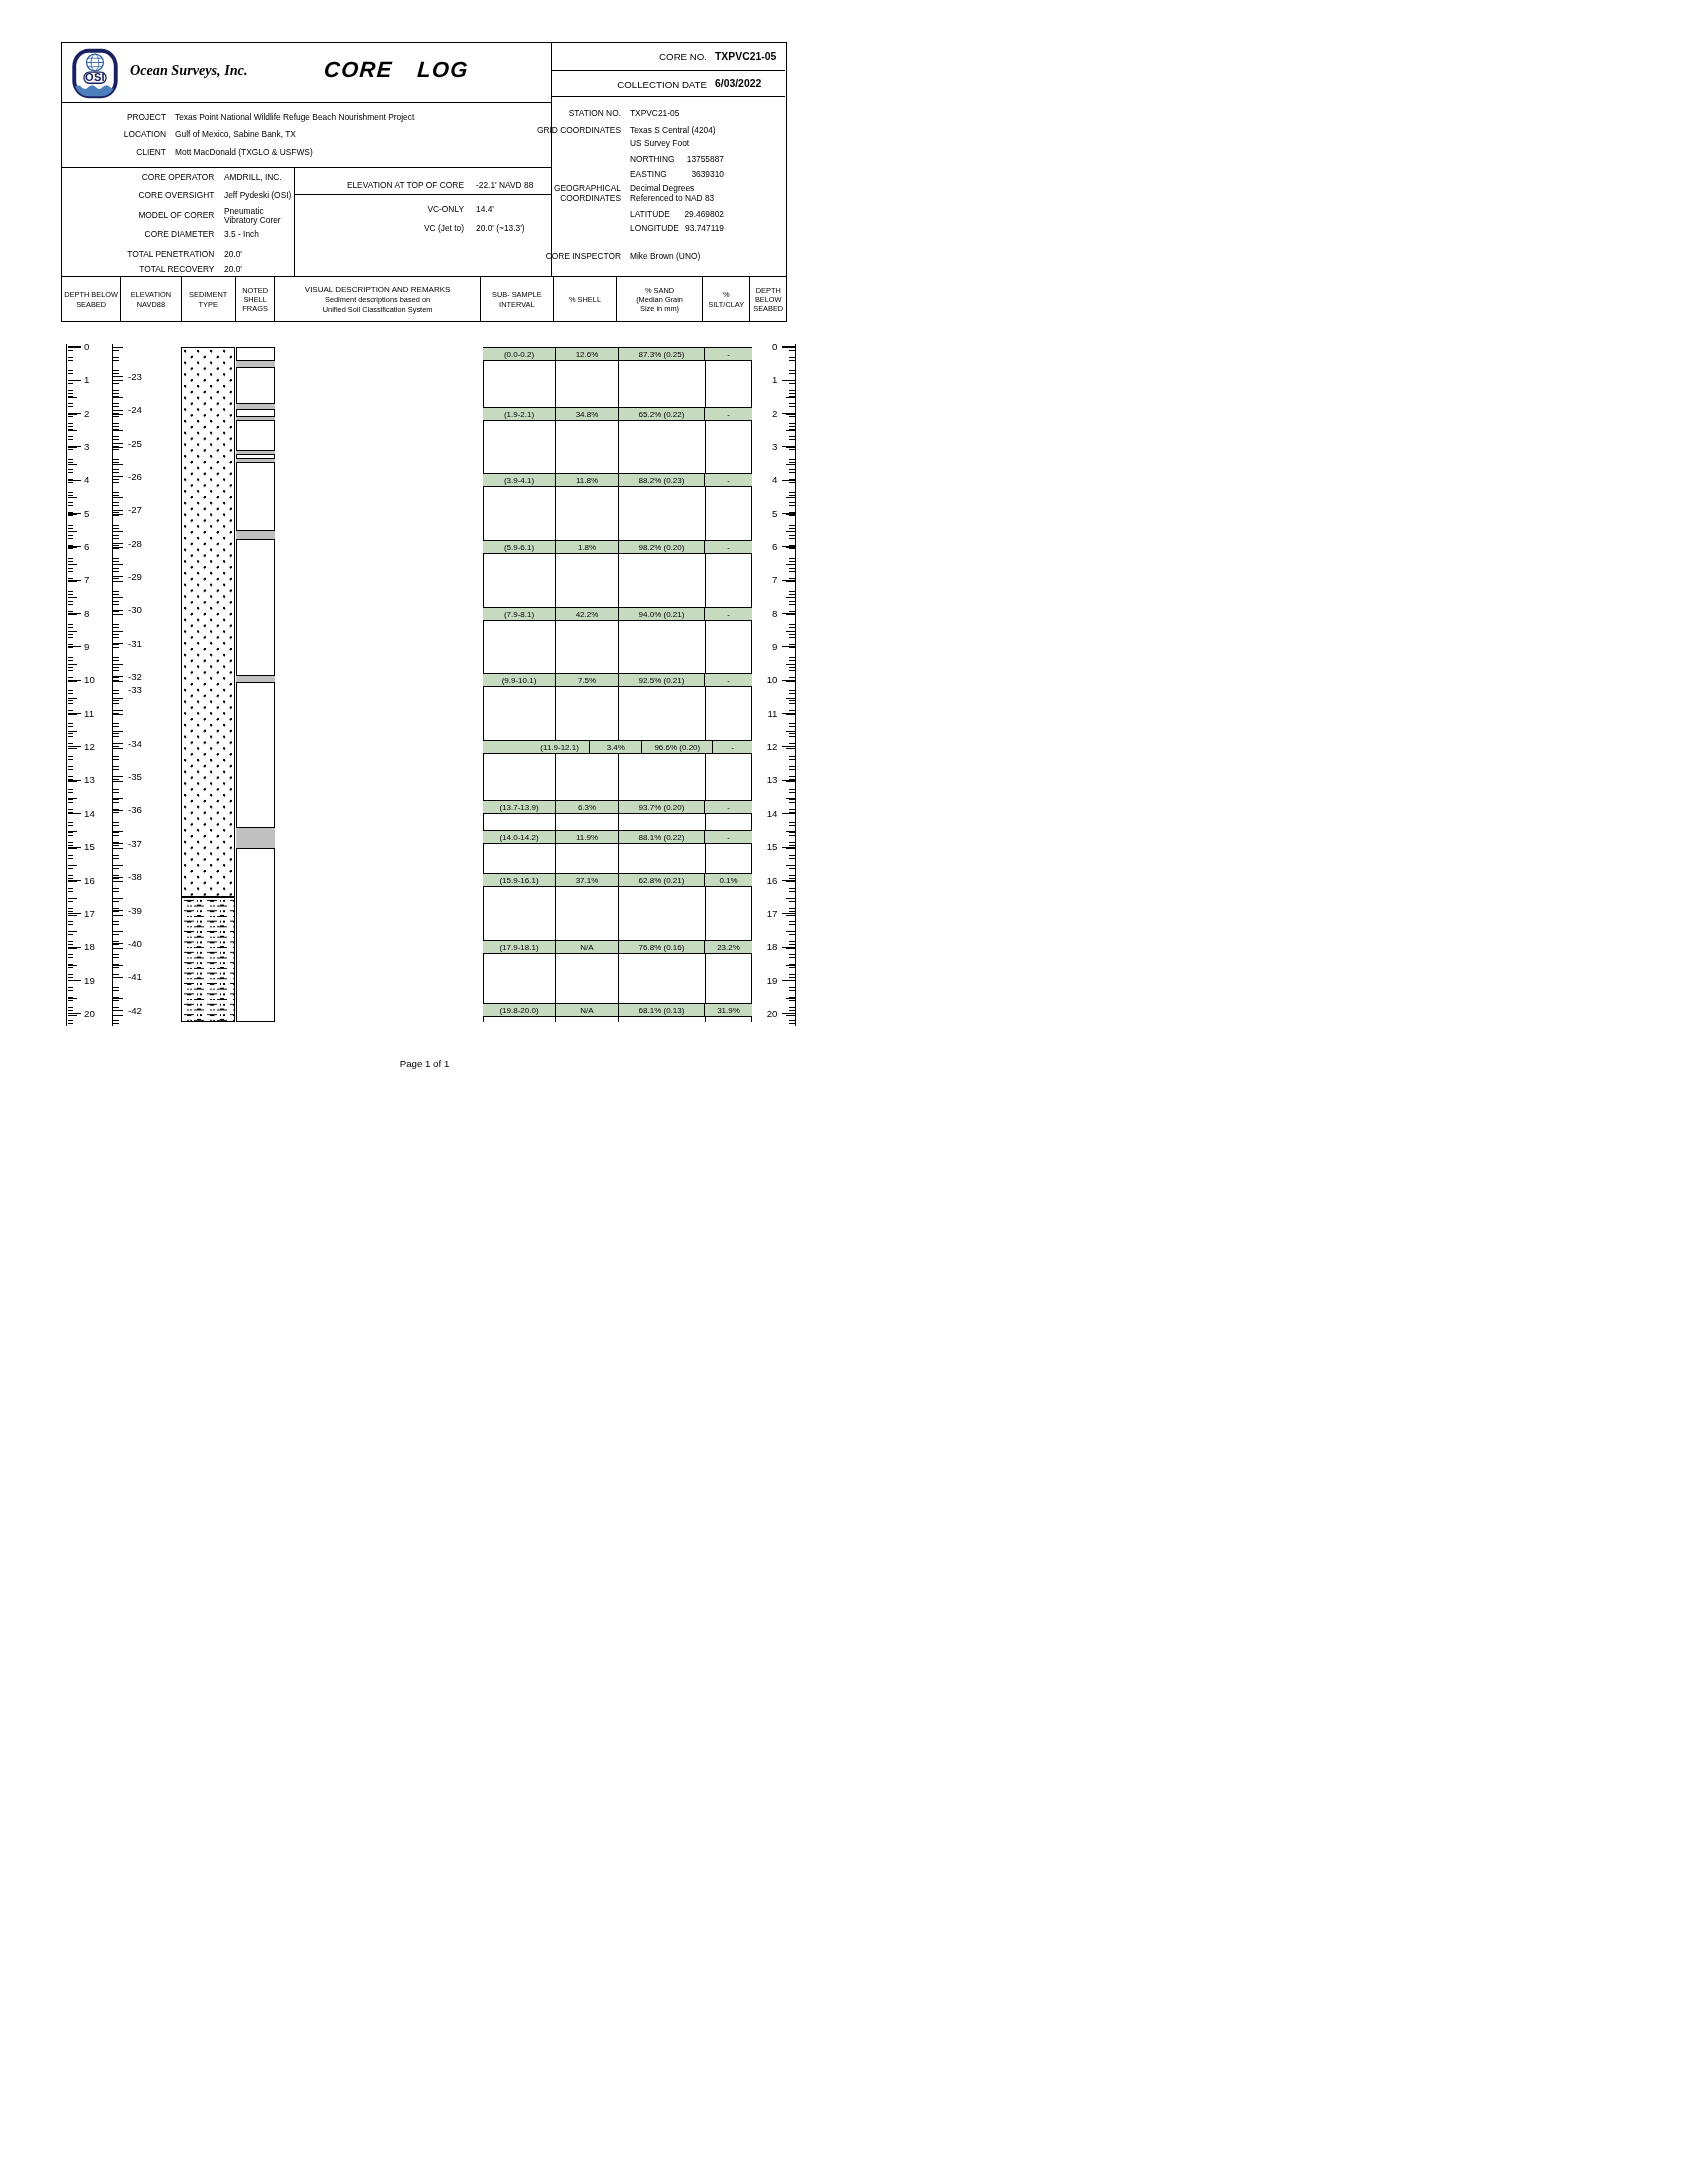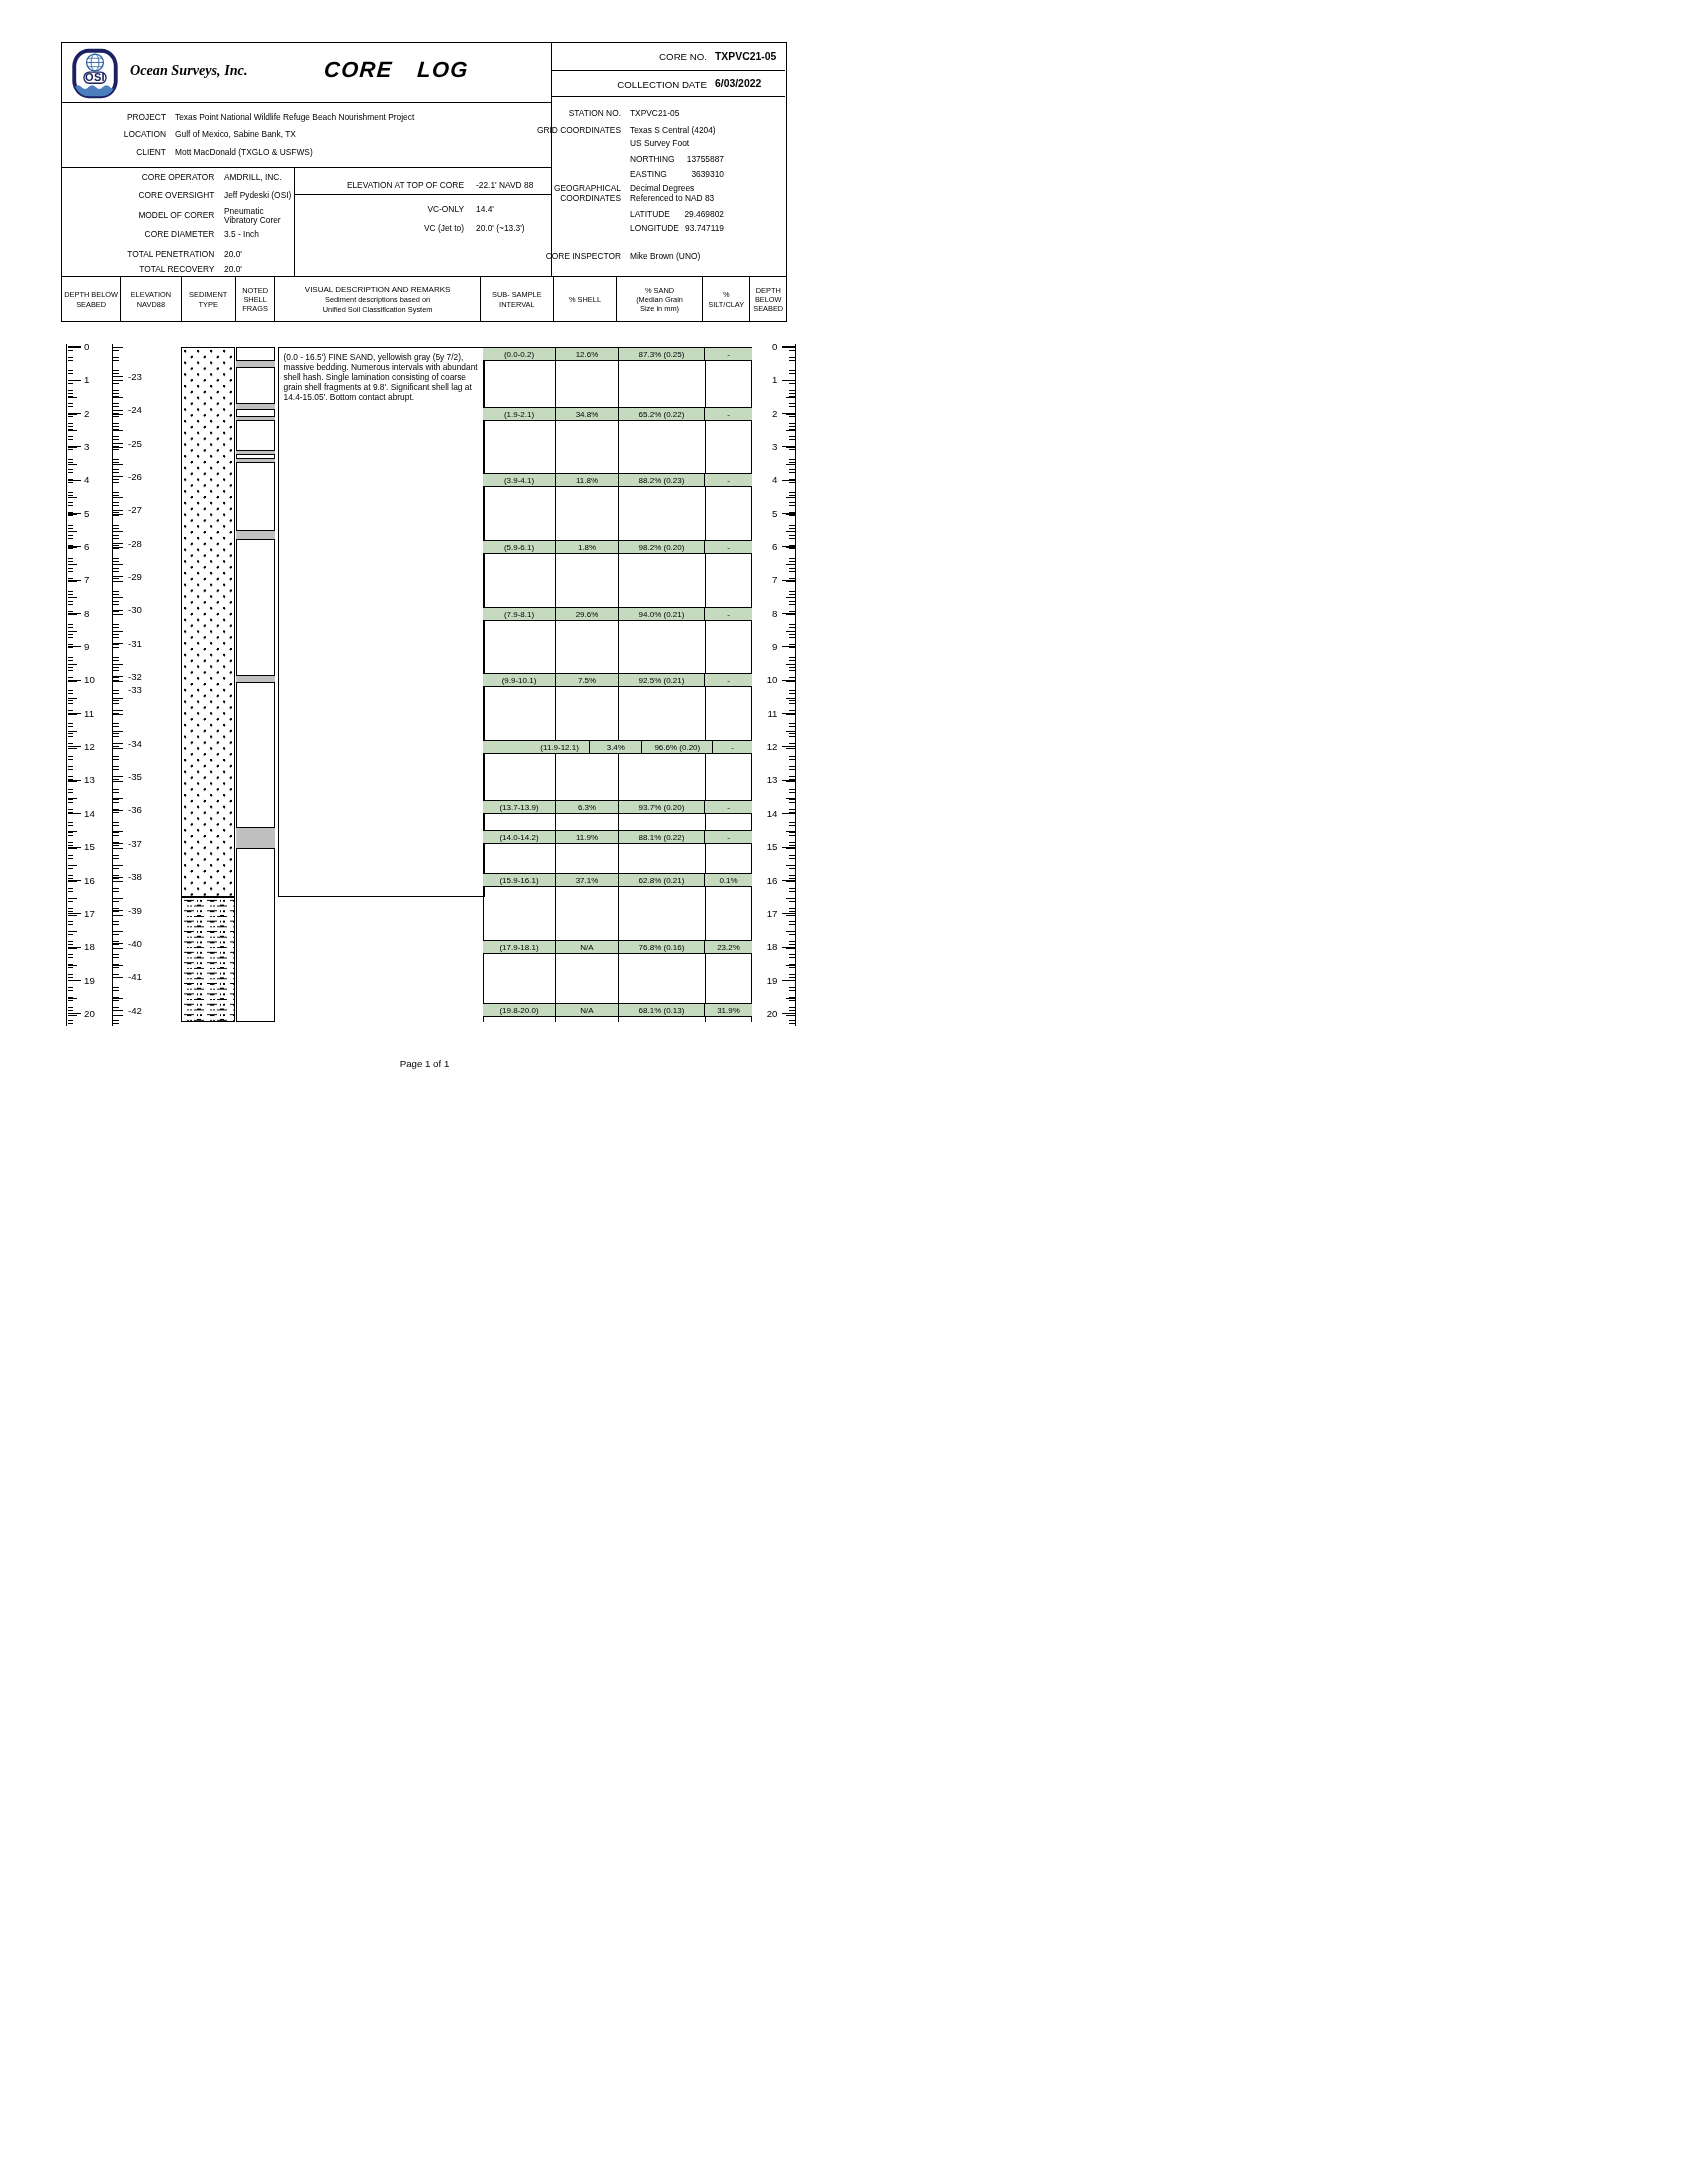--- a/index.html
+++ b/index.html
@@ -317,21 +317,20 @@
       <div class="ticklabel" style="left: 688px; top: 534px; width: 28.5px; text-align: right;">16</div>
       <div class="majtick" style="left: 721px; top: 566px;"></div>
       <div class="ticklabel" style="left: 688px; top: 567px; width: 28.5px; text-align: right;">17</div>
       <div class="majtick" style="left: 721px; top: 600px;"></div>
       <div class="ticklabel" style="left: 688px; top: 600px; width: 28.5px; text-align: right;">18</div>
       <div class="majtick" style="left: 721px; top: 633px;"></div>
       <div class="ticklabel" style="left: 688px; top: 634px; width: 28.5px; text-align: right;">19</div>
       <div class="majtick" style="left: 721px; top: 666px;"></div>
       <div class="ticklabel" style="left: 688px; top: 667px; width: 28.5px; text-align: right;">20</div>
       <div class="sed-box sand" style="top: 0px; height: 550px;"></div>
-      <div class="desc-box" style="top: 0px; height: 550px;">(0.0 - 16.5') FINE SAND, yellowish gray (5y 7/2), massive bedding. Numerous intervals with abundant shell hash. Single lamination consisting of coarse grain shell fragments at 9.8'. Significant shell lag at 14.4-15.05'. Bottom contact abrupt.</div>
       <div class="sed-box siltclay" style="top: 550px; height: 125px;"></div>
       <div class="shell-box" style="top: 0px; height: 675px;"></div>
       <div class="shell-band" style="left: 175px; width: 39px; top: 13.3px; height: 7.3px; position: absolute; box-sizing: border-box;"></div>
       <div class="shell-band" style="left: 175px; width: 39px; top: 56px; height: 7.3px; position: absolute; box-sizing: border-box;"></div>
       <div class="shell-band" style="left: 175px; width: 39px; top: 69px; height: 4.7px; position: absolute; box-sizing: border-box;"></div>
       <div class="shell-band" style="left: 175px; width: 39px; top: 103px; height: 5.3px; position: absolute; box-sizing: border-box;"></div>
       <div class="shell-band" style="left: 175px; width: 39px; top: 111px; height: 4.7px; position: absolute; box-sizing: border-box;"></div>
       <div class="shell-band" style="left: 175px; width: 39px; top: 183px; height: 10px; position: absolute; box-sizing: border-box;"></div>
       <div class="shell-band" style="left: 175px; width: 39px; top: 328px; height: 8.3px; position: absolute; box-sizing: border-box;"></div>
       <div class="shell-band" style="left: 175px; width: 39px; top: 480px; height: 21.7px; position: absolute; box-sizing: border-box;"></div>
@@ -359,21 +358,21 @@
         <div class="c" style="width: 47px;">-</div>
       </div>
       <div class="samplerow" style="top: 193px; height: 14.2px;">
         <div class="c" style="width: 73px;">(5.9-6.1)</div>
         <div class="c" style="width: 63px;">1.8%</div>
         <div class="c" style="width: 86px;">98.2% (0.20)</div>
         <div class="c" style="width: 47px;">-</div>
       </div>
       <div class="samplerow" style="top: 260px; height: 14.2px;">
         <div class="c" style="width: 73px;">(7.9-8.1)</div>
-        <div class="c" style="width: 63px;">29.6%</div>
+        <div class="c" style="width: 63px;">42.2%</div>
         <div class="c" style="width: 86px;">94.0% (0.21)</div>
         <div class="c" style="width: 47px;">-</div>
       </div>
       <div class="samplerow" style="top: 326px; height: 14.2px;">
         <div class="c" style="width: 73px;">(9.9-10.1)</div>
         <div class="c" style="width: 63px;">7.5%</div>
         <div class="c" style="width: 86px;">92.5% (0.21)</div>
         <div class="c" style="width: 47px;">-</div>
       </div>
       <div class="samplerow" style="top: 393px; height: 14.2px; padding-left: 47px;">

